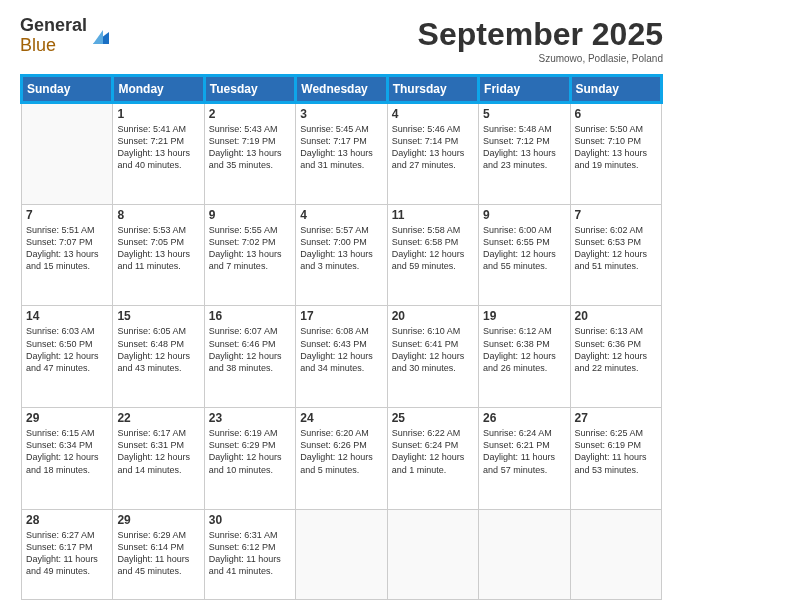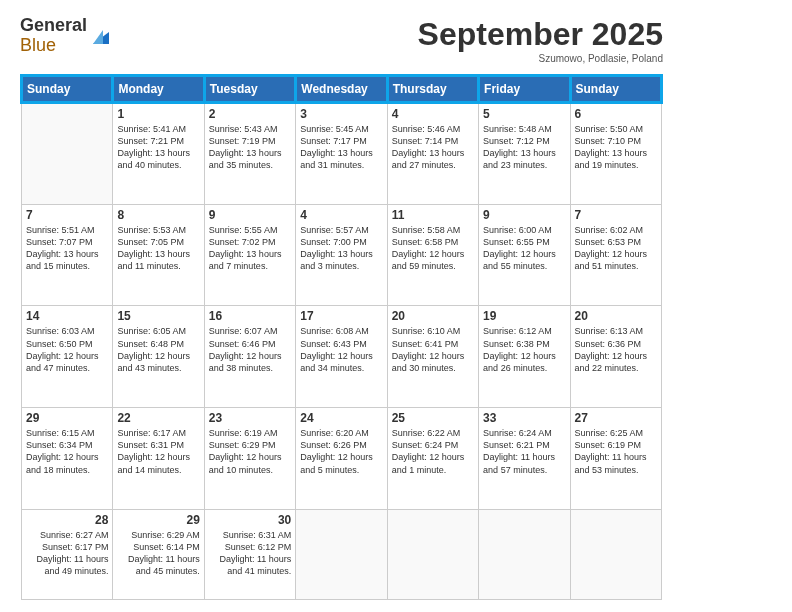--- a/index.html
+++ b/index.html
@@ -95,21 +95,20 @@
       color: #333;
     }
     .empty-cell {
       background: #f9f9f9;
     }
     .week-row td {
       height: 88px;
     }
     .last-row td {
       height: 78px;
-      text-align: right;
     }
   </style>
 </head>
 <body>
 
 <div class="page">
   <div class="header">
     <div class="logo">
       <div class="logo-text">
         <span class="logo-general">General</span>
@@ -241,21 +240,21 @@
           </td>
           <td>
             <span class="day-number">24</span>
             <div class="cell-text">Sunrise: 6:20 AM<br>Sunset: 6:26 PM<br>Daylight: 12 hours and 5 minutes.</div>
           </td>
           <td>
             <span class="day-number">25</span>
             <div class="cell-text">Sunrise: 6:22 AM<br>Sunset: 6:24 PM<br>Daylight: 12 hours and 1 minute.</div>
           </td>
           <td>
-            <span class="day-number">33</span>
+            <span class="day-number">26</span>
             <div class="cell-text">Sunrise: 6:24 AM<br>Sunset: 6:21 PM<br>Daylight: 11 hours and 57 minutes.</div>
           </td>
           <td>
             <span class="day-number">27</span>
             <div class="cell-text">Sunrise: 6:25 AM<br>Sunset: 6:19 PM<br>Daylight: 11 hours and 53 minutes.</div>
           </td>
         </tr>
         <tr class="last-row">
           <td>
             <span class="day-number">28</span>

